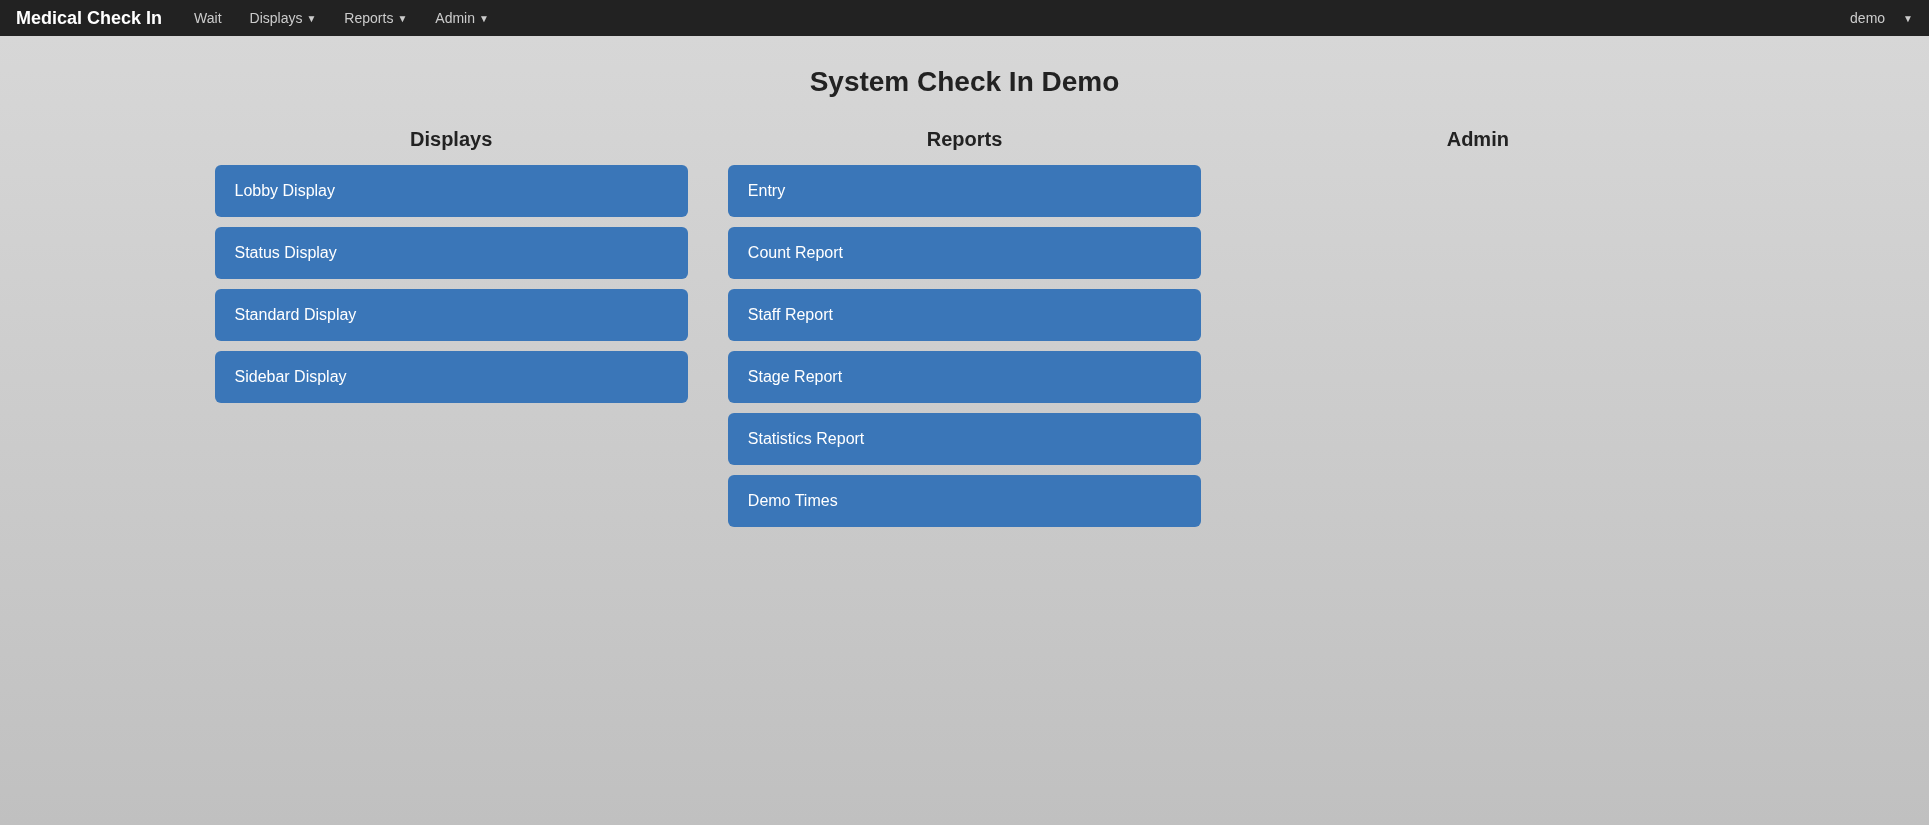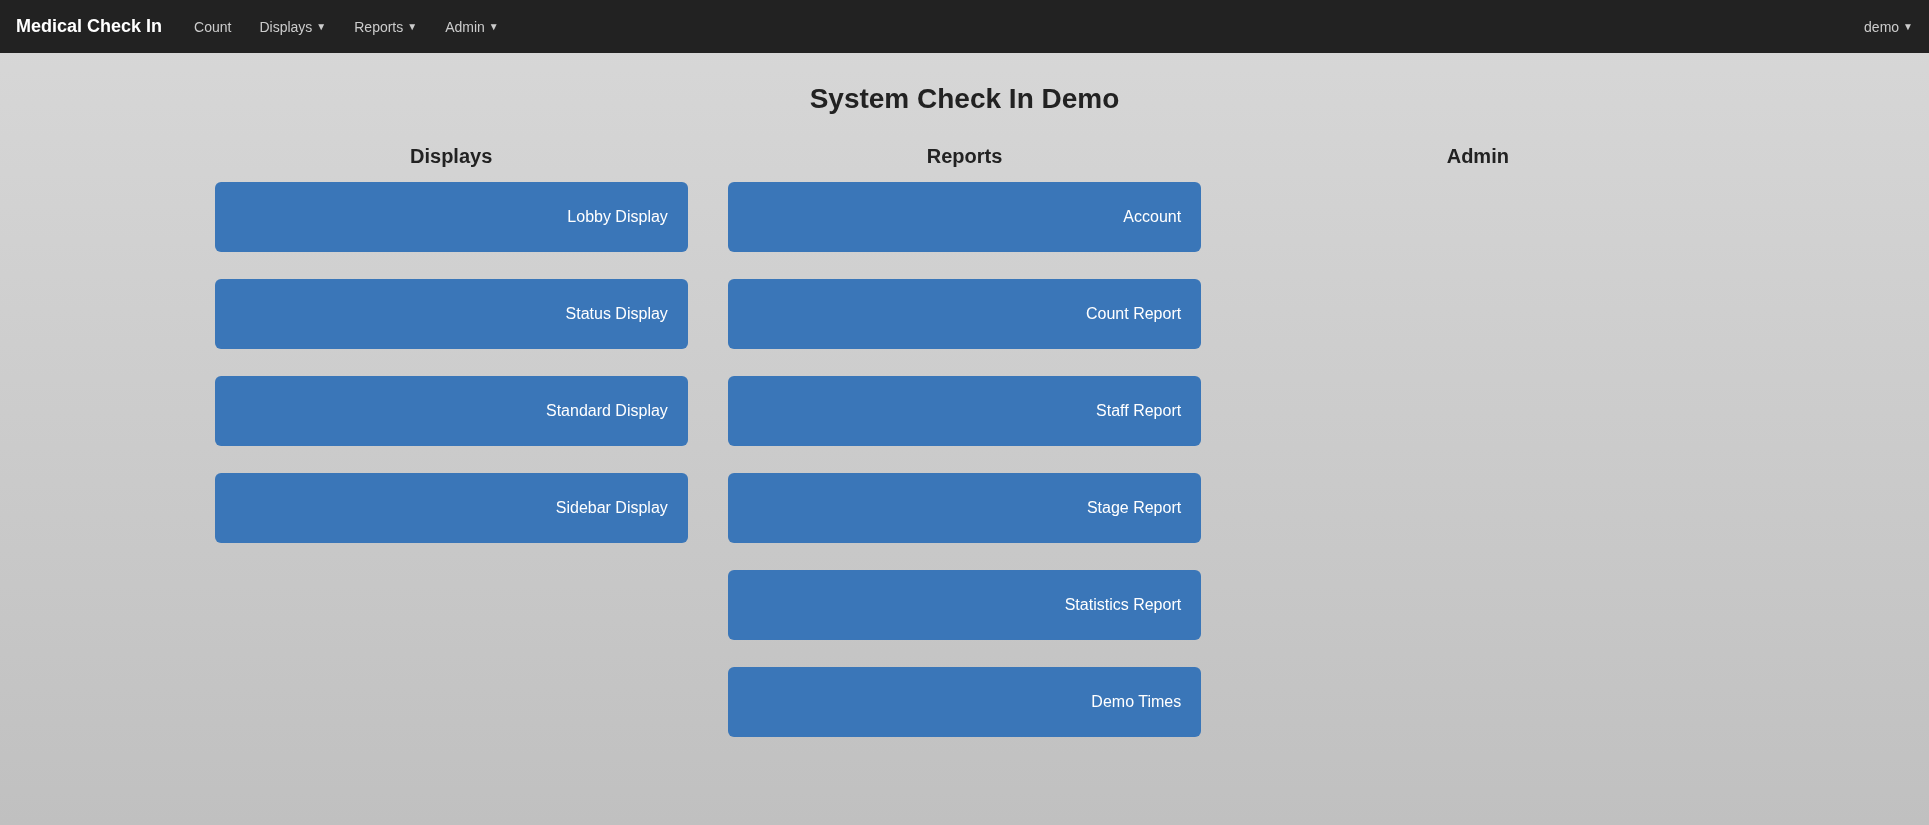--- a/index.html
+++ b/index.html
@@ -14,21 +14,21 @@
       min-height: 825px;
     }
 
     
     .navbar {
       background-color: #222;
       color: #fff;
       display: flex;
       align-items: center;
       padding: 0 16px;
-      height: 53px;
+      height: 36px;
     }
 
     .navbar-brand {
       font-size: 18px;
       font-weight: bold;
       color: #fff;
       margin-right: 20px;
       white-space: nowrap;
     }
 
@@ -54,21 +54,21 @@
       font-size: 10px;
     }
 
     .navbar-right {
       margin-left: auto;
       color: #ccc;
       font-size: 14px;
       cursor: pointer;
       display: flex;
       align-items: center;
-      gap: 4px;
+      gap: 18px;
     }
 
     
     .main-content {
       padding: 30px 20px;
     }
 
     .page-title {
       text-align: center;
       font-size: 28px;
@@ -95,40 +95,40 @@
       text-align: center;
       font-size: 20px;
       font-weight: bold;
       color: #222;
       margin-bottom: 14px;
     }
 
     .btn-blue {
       display: block;
       width: 100%;
-      padding: 26px 20px;
+      padding: 17px 20px;
       background-color: #3a76b8;
       color: #fff;
       border: none;
       border-radius: 6px;
       font-size: 16px;
       font-weight: 500;
-      text-align: right;
+      text-align: left;
       cursor: pointer;
-      margin-bottom: 27px;
+      margin-bottom: 10px;
       transition: background-color 0.15s;
     }
   </style>
 </head>
 <body>
 
 <nav class="navbar">
   <span class="navbar-brand">Medical Check In</span>
   <div class="navbar-nav">
-    <span class="nav-item">Count</span>
+    <span class="nav-item">Wait</span>
     <span class="nav-item">
       <span>Displays</span>
       <span class="nav-caret">▼</span>
     </span>
     <span class="nav-item">
       <span>Reports</span>
       <span class="nav-caret">▼</span>
     </span>
     <span class="nav-item">
       <span>Admin</span>
@@ -152,21 +152,21 @@
           <button class="btn-blue">Lobby Display</button>
           <button class="btn-blue">Status Display</button>
           <button class="btn-blue">Standard Display</button>
           <button class="btn-blue">Sidebar Display</button>
         </div>
     </div>
 
     <div class="column">
       <div class="column-header">Reports</div>
       <div id="reports-buttons">
-          <button class="btn-blue">Account</button>
+          <button class="btn-blue">Entry</button>
           <button class="btn-blue">Count Report</button>
           <button class="btn-blue">Staff Report</button>
           <button class="btn-blue">Stage Report</button>
           <button class="btn-blue">Statistics Report</button>
           <button class="btn-blue">Demo Times</button>
         </div>
     </div>
 
     <div class="column">
       <div class="column-header">Admin</div>

